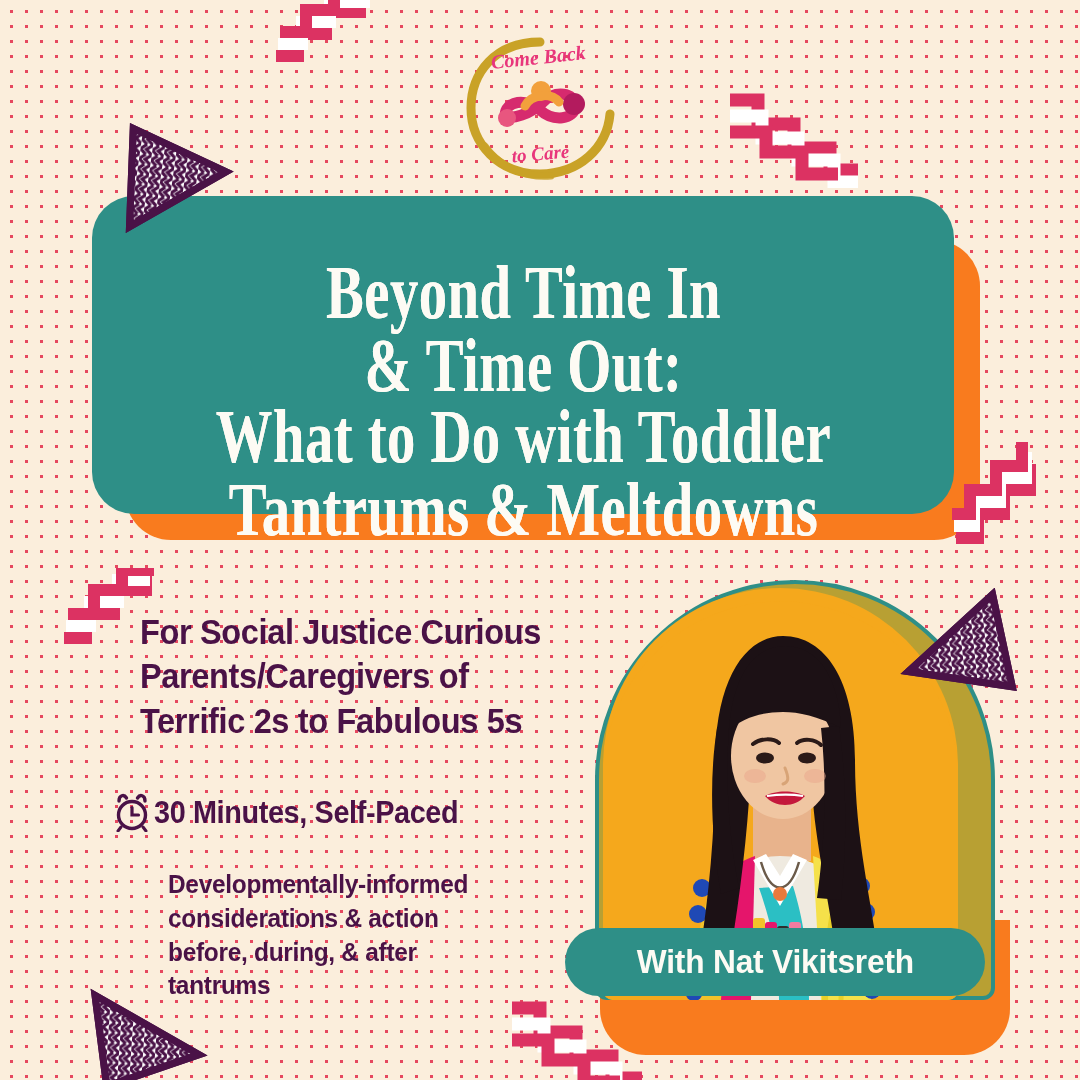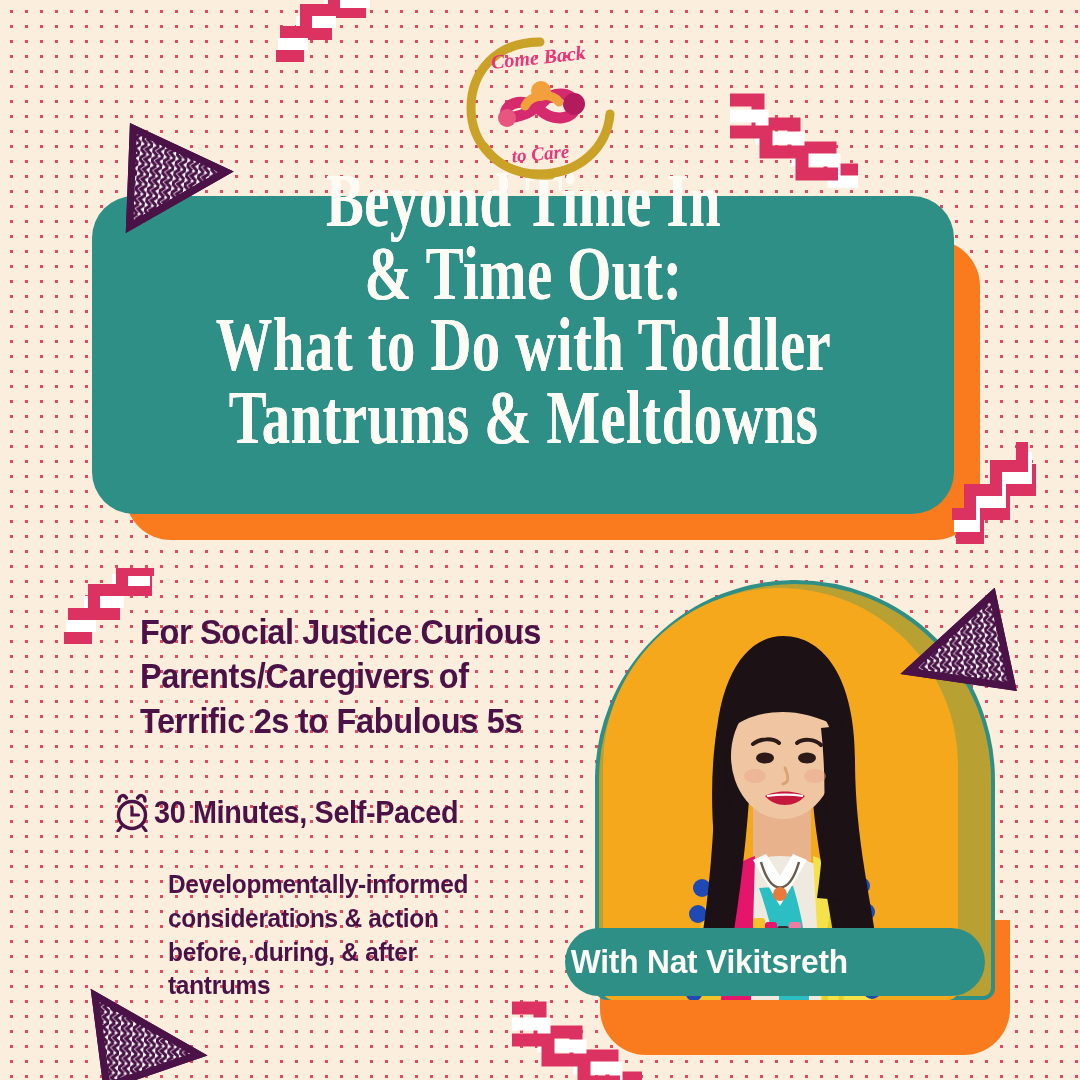--- a/index.html
+++ b/index.html
@@ -37,21 +37,21 @@
     background:#F97B1E;
     border-radius:46px;
     z-index:2;
   }
   #title-card{
     position:absolute; left:92px; top:196px;
     width:862px; height:318px;
     background:#2E8F87;
     border-radius:42px;
     z-index:3;
-    display:flex; align-items:flex-start; justify-content:center;
+    display:flex; align-items:flex-end; justify-content:center;
   }
   #title-text{
     color:#FDFBF4;
     font-family:"Liberation Serif", serif;
     font-weight:700;
     font-size:59px;
     line-height:0.96;
     text-align:center;
     letter-spacing:0.5px;
     transform:scaleX(0.96) scaleY(1.28);
@@ -119,21 +119,21 @@
     border-radius:178px 178px 10px 10px;
     z-index:3; overflow:hidden;
   }
   #portrait{ position:absolute; left:0; top:0; width:100%; height:100%; }
   #name-pill{
     position:absolute; left:10px; top:368px;
     width:420px; height:68px;
     background:#2E8F87;
     border-radius:34px;
     z-index:6;
-    display:flex; align-items:center; justify-content:flex-start;
+    display:flex; align-items:center; justify-content:center;
   }
   #name-text{
     color:#FDFBF4; font-weight:700; font-size:33px;
     letter-spacing:-0.2px;
     transform:scaleX(0.96);
   }
 
   
   .deco{ position:absolute; z-index:5; }
   #tri-topleft{ left:100px; top:118px; z-index:7;}

